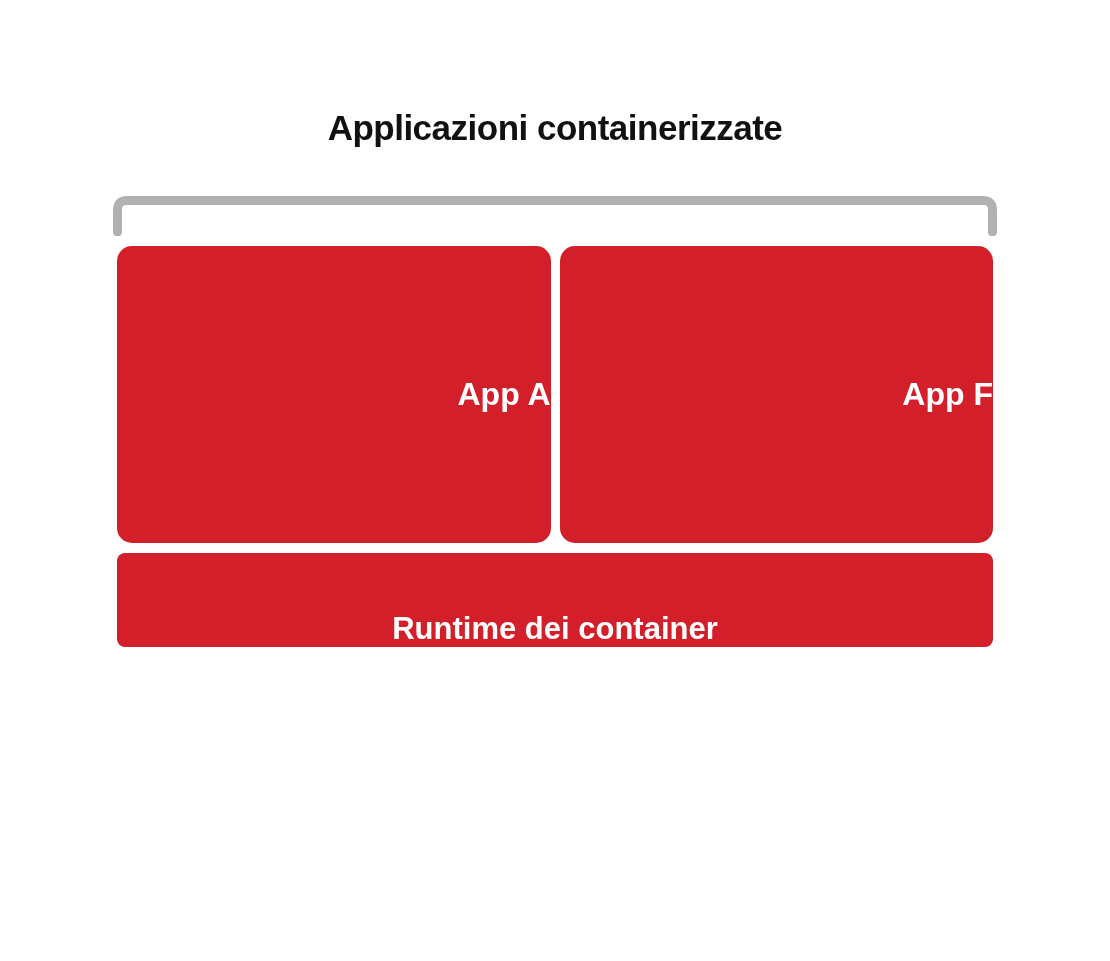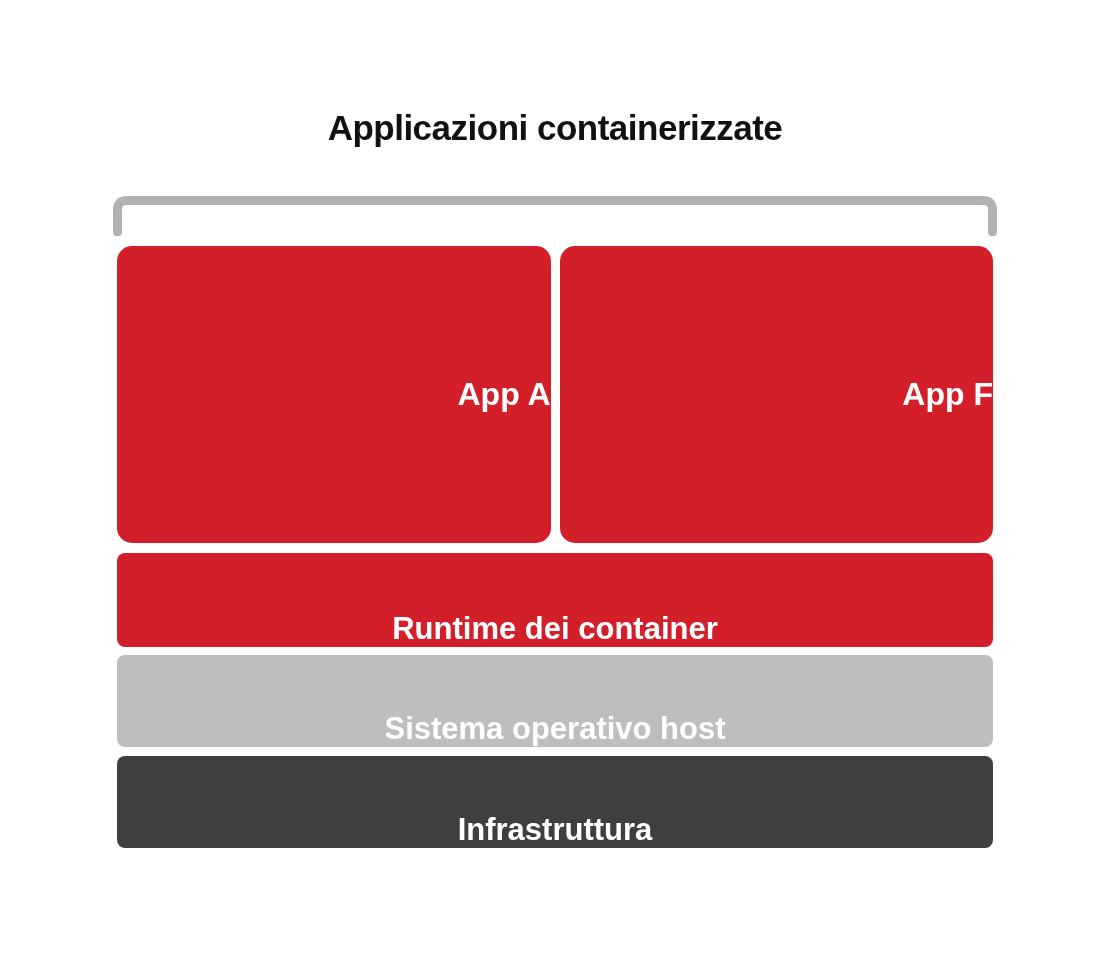--- a/index.html
+++ b/index.html
@@ -99,21 +99,15 @@
     </div>
     <div class="app-box">
       <span>App F</span>
     </div>
   </div>
 
   <div class="layer layer-runtime">
     <span>Runtime dei container</span>
   </div>
 
-  <div class="layer layer-os">
-    <span>Sistema operativo host</span>
-  </div>
 
-  <div class="layer layer-infra">
-    <span>Infrastruttura</span>
-  </div>
 
 </div>
 
 </body></html>

